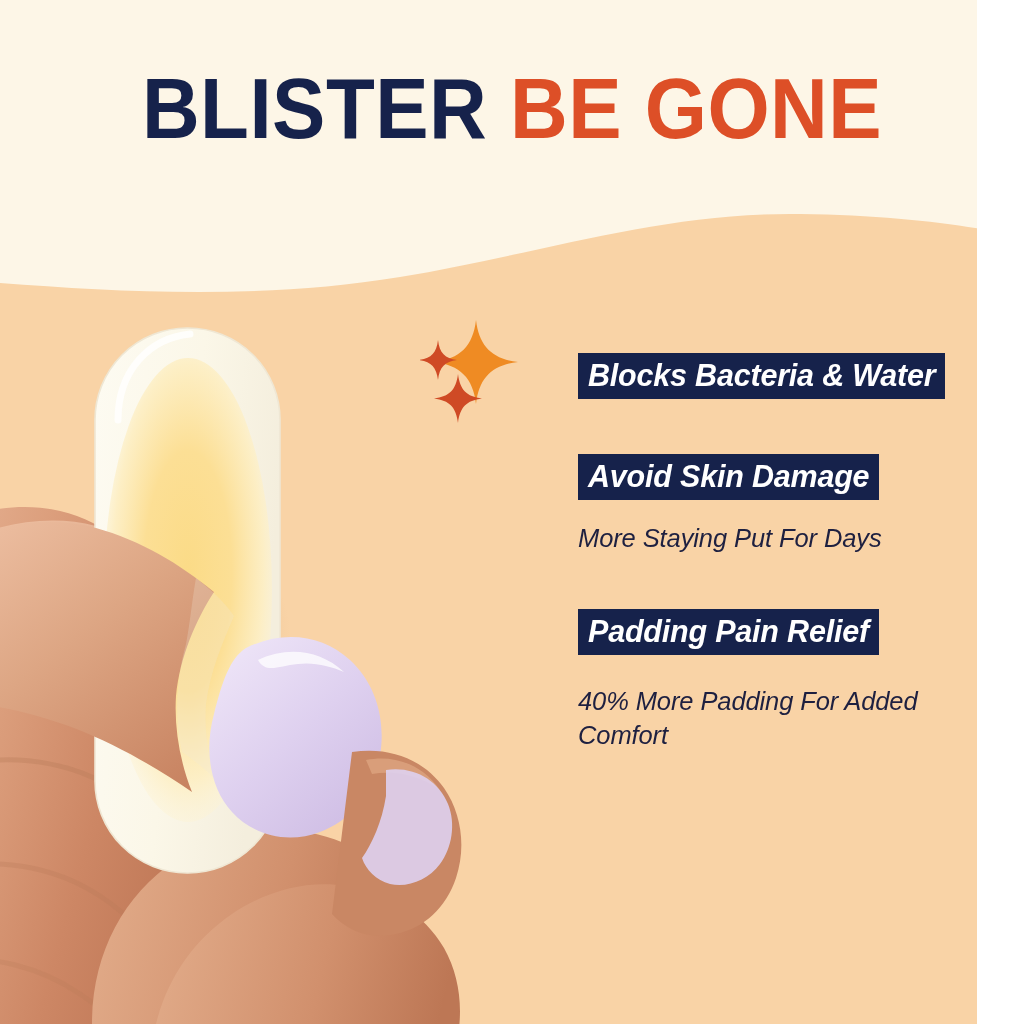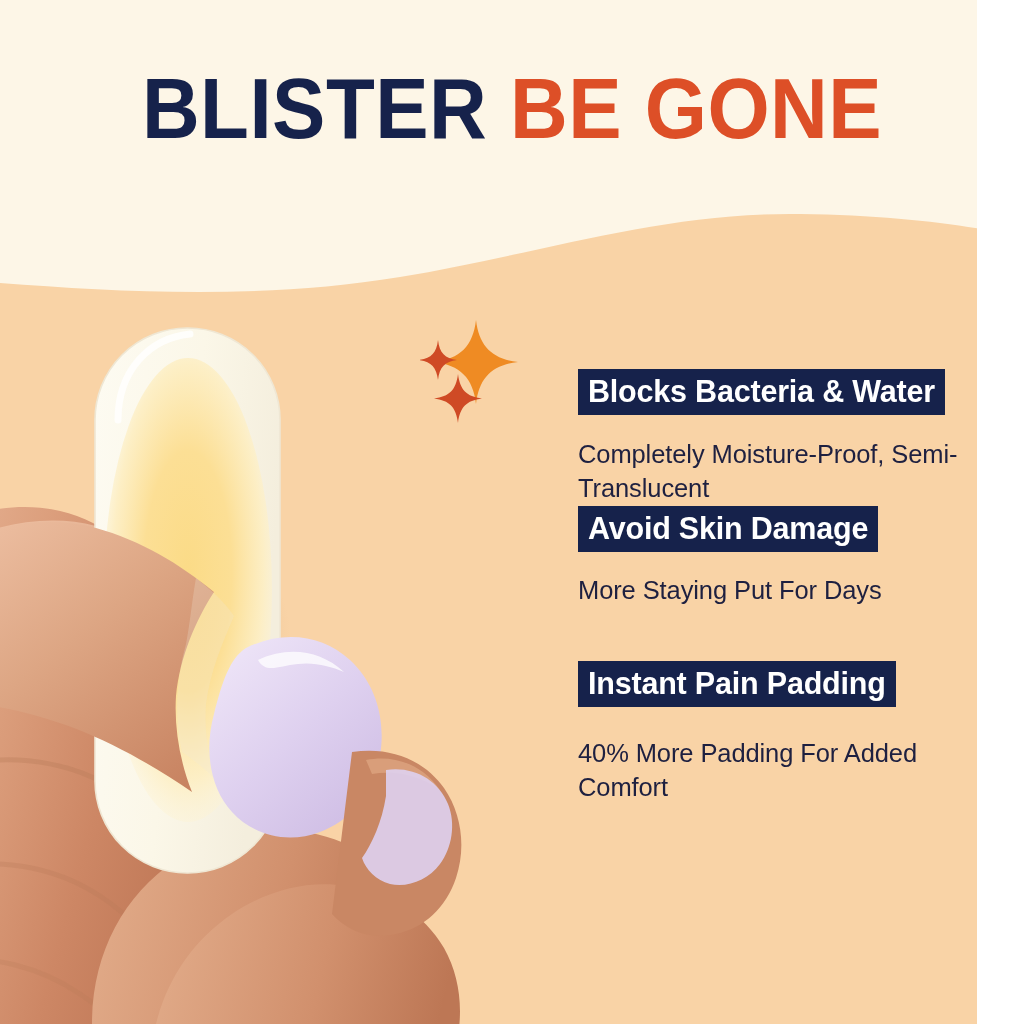--- a/index.html
+++ b/index.html
@@ -75,22 +75,23 @@
     height: 120px;
   }
   .spark {
     position: absolute;
   }
 
   
   .features {
     position: absolute;
     left: 578px;
-    top: 368px;
+    top: 352px;
     width: 420px;
+    font-style: italic;
   }
   .feature { margin-bottom: 0; }
   .feature-title {
     margin: 0;
     font-size: 30.5px;
     line-height: 46px;
     font-weight: 700;
     color: #ffffff;
     letter-spacing: -0.2px;
   }
@@ -102,21 +103,21 @@
   }
   .feature-body {
     margin: 0;
     font-size: 25.5px;
     line-height: 34px;
     font-weight: 400;
     color: #1e2040;
     letter-spacing: -0.1px;
   }
   .f1 .feature-body { margin-top: 23px; }
-  .f2 { }
+  .f2 { margin-top: 55px; }
   .f2 .feature-body { margin-top: 22px; }
   .f3 { margin-top: 53px; }
   .f3 .feature-body { margin-top: 30px; }
 </style>
 </head>
 <body>
 
 <div id="stage">
 
   <div class="bg-cream"></div>
@@ -233,28 +234,27 @@
   <svg class="sparkles" viewBox="0 0 130 120">
     <path class="spark" d="M56,2 C 59,28 72,41 98,44 C 72,47 59,60 56,86 C 53,60 40,47 14,44 C 40,41 53,28 56,2 Z" fill="#ef8b23"></path>
     <path class="spark" d="M18,22 C 19.5,35 25,40.5 37,42 C 25,43.5 19.5,49 18,62 C 16.5,49 11,43.5 -1,42 C 11,40.5 16.5,35 18,22 Z" fill="#cf4a25"></path>
     <path class="spark" d="M38,56 C 40,72 46.5,78.5 62,80.5 C 46.5,82.5 40,89 38,105 C 36,89 29.5,82.5 14,80.5 C 29.5,78.5 36,72 38,56 Z" fill="#cf4a25"></path>
   </svg>
 
   <div class="features">
 
     <div class="feature f1">
       <h2 class="feature-title"><span>Blocks Bacteria &amp; Water</span></h2>
-      <p class="feature-body">Completely Moisture-Proof, Semi-Translucent</p>
     </div>
 
     <div class="feature f2">
       <h2 class="feature-title"><span>Avoid Skin Damage</span></h2>
       <p class="feature-body">More Staying Put For Days</p>
     </div>
 
     <div class="feature f3">
-      <h2 class="feature-title"><span>Instant Pain Padding</span></h2>
+      <h2 class="feature-title"><span>Padding Pain Relief</span></h2>
       <p class="feature-body">40% More Padding For Added Comfort</p>
     </div>
 
   </div>
 
 </div>
 
 </body></html>

